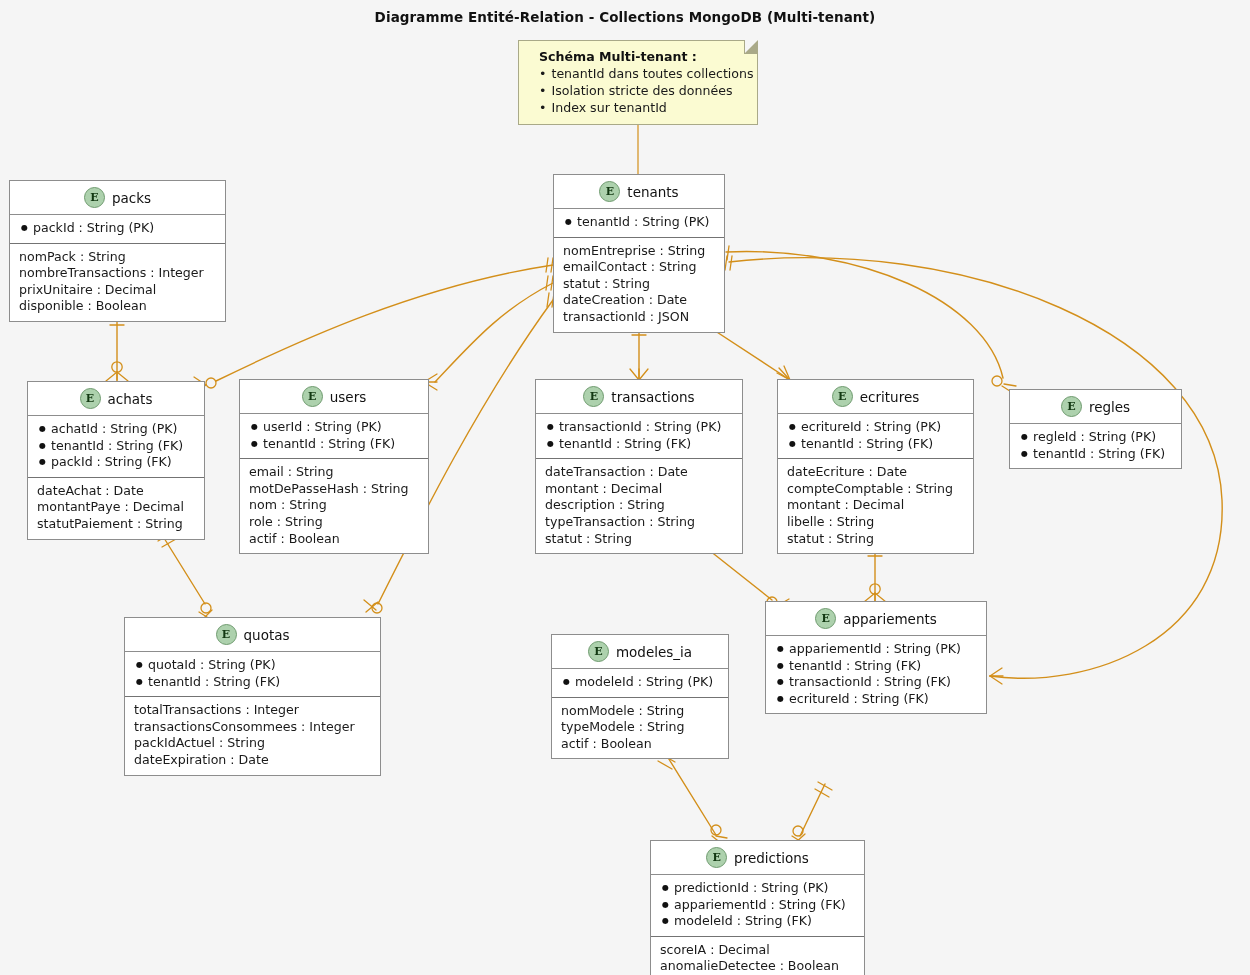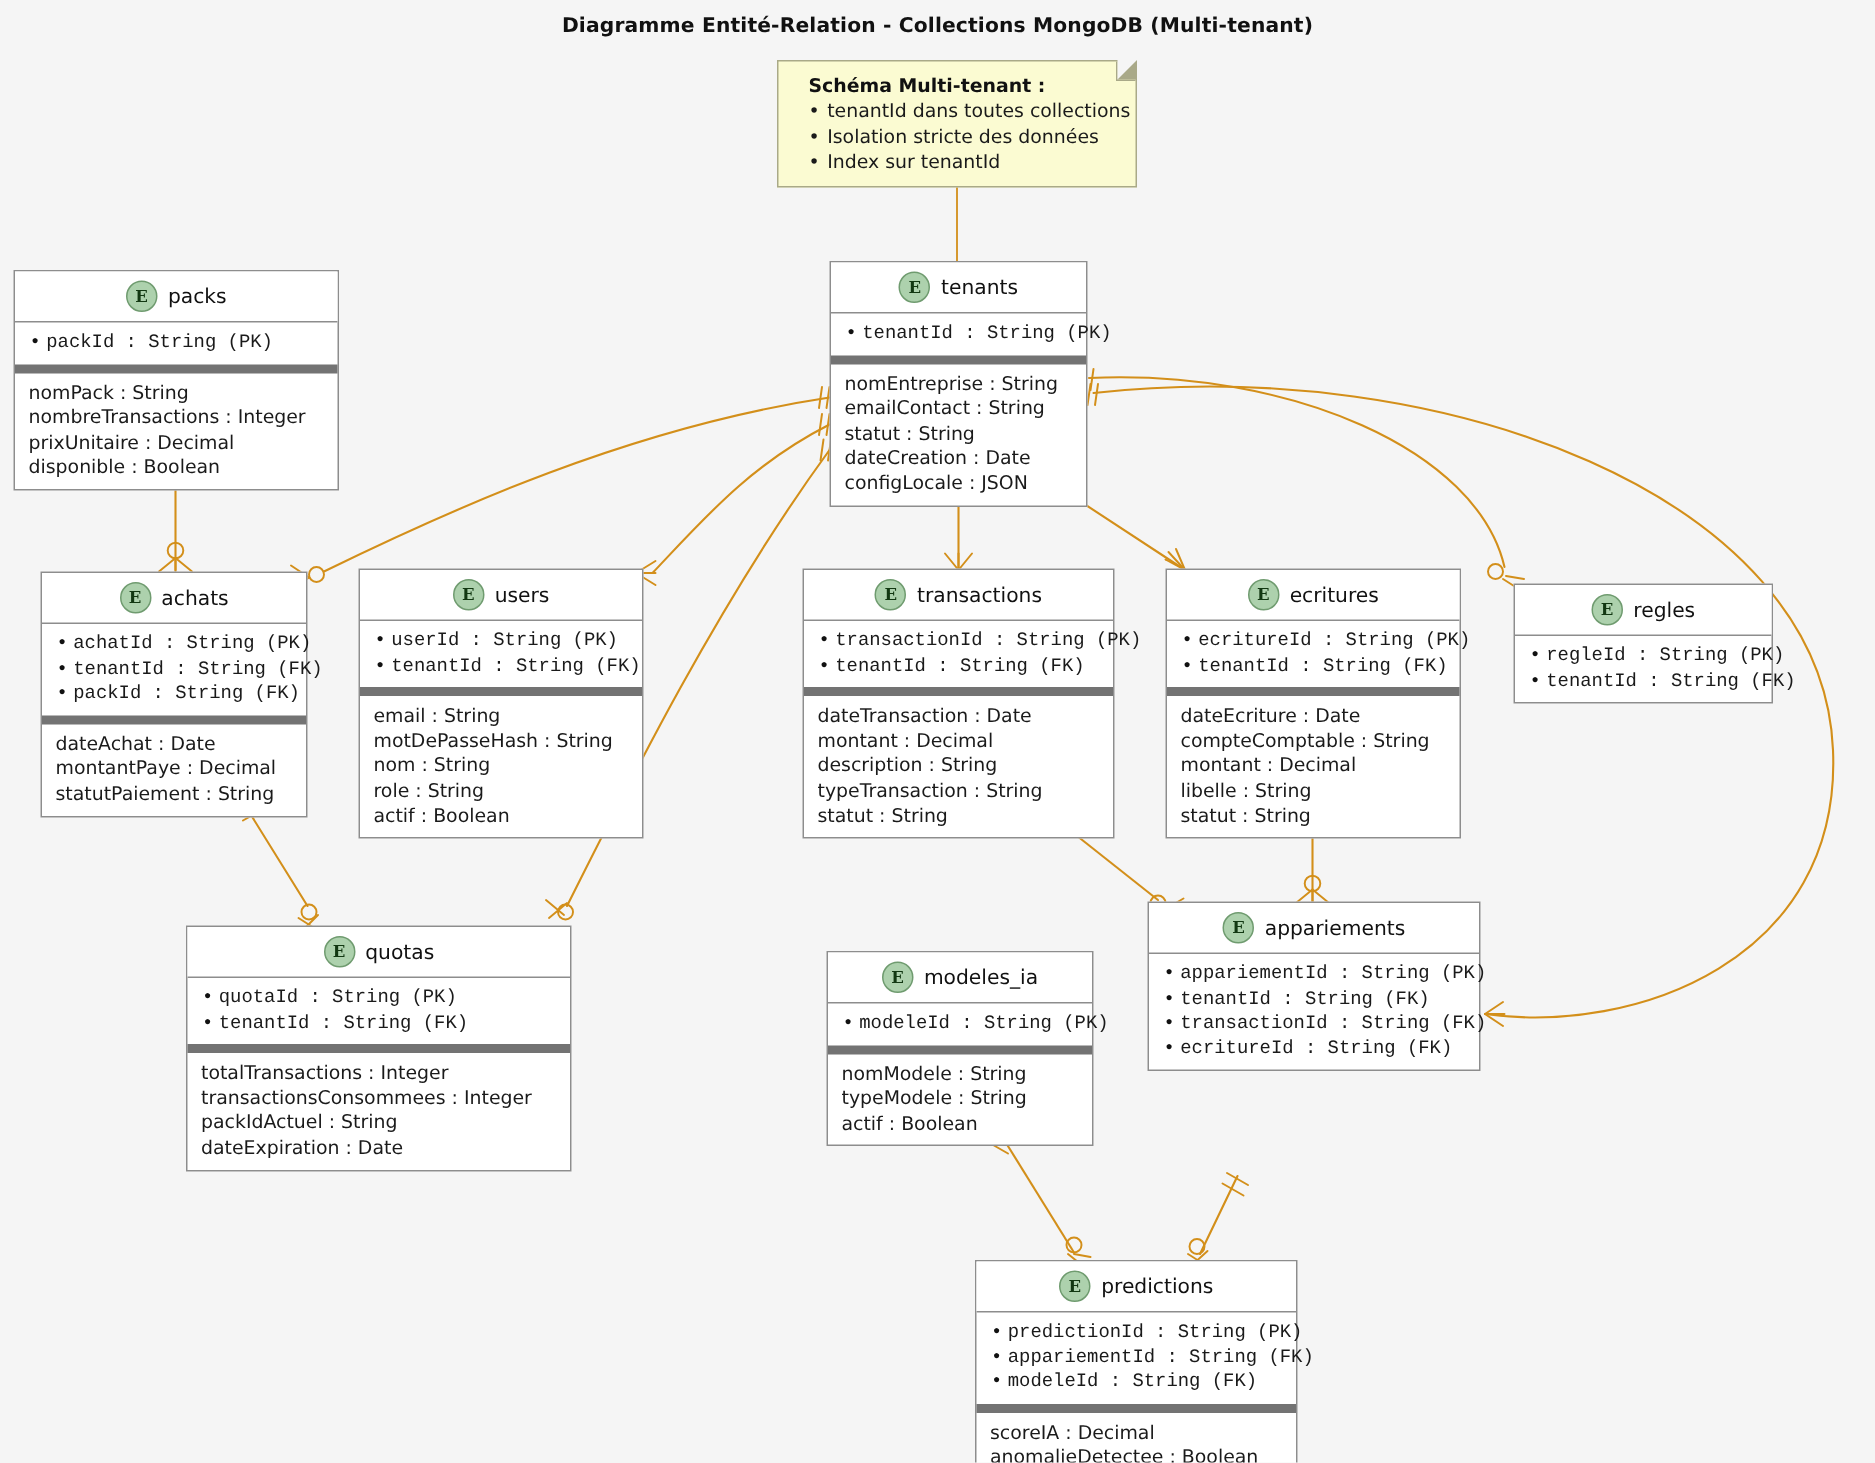--- a/index.html
+++ b/index.html
@@ -35,23 +35,23 @@
   .ent-ico{
     width:19px;height:19px;border-radius:50%;
     background:#add1ad;border:1px solid #6f9b6f;
     display:flex;align-items:center;justify-content:center;
     font-size:11px;font-weight:bold;color:#123812;
     font-family:"DejaVu Serif","Liberation Serif",serif;
     flex:0 0 auto;line-height:1;
   }
   .ent-name{font-size:13.5px;color:#111;white-space:nowrap;text-align:center;}
   .ent-sec{padding:5px 9px 6px 9px;}
-  .ent-sec + .ent-sec{border-top:6px solid #737373;}
+  .ent-sec + .ent-sec{border-top:1px solid #737373;}
   .fld{font-size:12.6px;color:#1a1a1a;line-height:16.6px;white-space:nowrap;}
-  .fld.key{padding-left:2px;font-family:Liberation Mono, monospace;}
+  .fld.key{padding-left:2px;}
   .fld.key::before{content:"\25CF";font-size:8px;vertical-align:2px;margin-right:5px;color:#111;}
 
   
   .note{
     position:absolute;
     background:#fbfbd2;
     border:1px solid #a9a988;
     box-sizing:border-box;
     z-index:5;
     padding:7px 10px 8px 10px;
@@ -234,21 +234,21 @@
       <span class="ent-name">tenants</span>
     </div>
     <div class="ent-sec">
       <div class="fld key">tenantId : String (PK)</div>
     </div>
     <div class="ent-sec">
       <div class="fld">nomEntreprise : String</div>
       <div class="fld">emailContact : String</div>
       <div class="fld">statut : String</div>
       <div class="fld">dateCreation : Date</div>
-      <div class="fld">configLocale : JSON</div>
+      <div class="fld">transactionId : JSON</div>
     </div>
   </div>
 
   <div class="entity" style="left:27px;top:381px;width:178px;">
     <div class="ent-head">
       <span class="ent-ico">E</span>
       <span class="ent-name">achats</span>
     </div>
     <div class="ent-sec">
       <div class="fld key">achatId : String (PK)</div>

